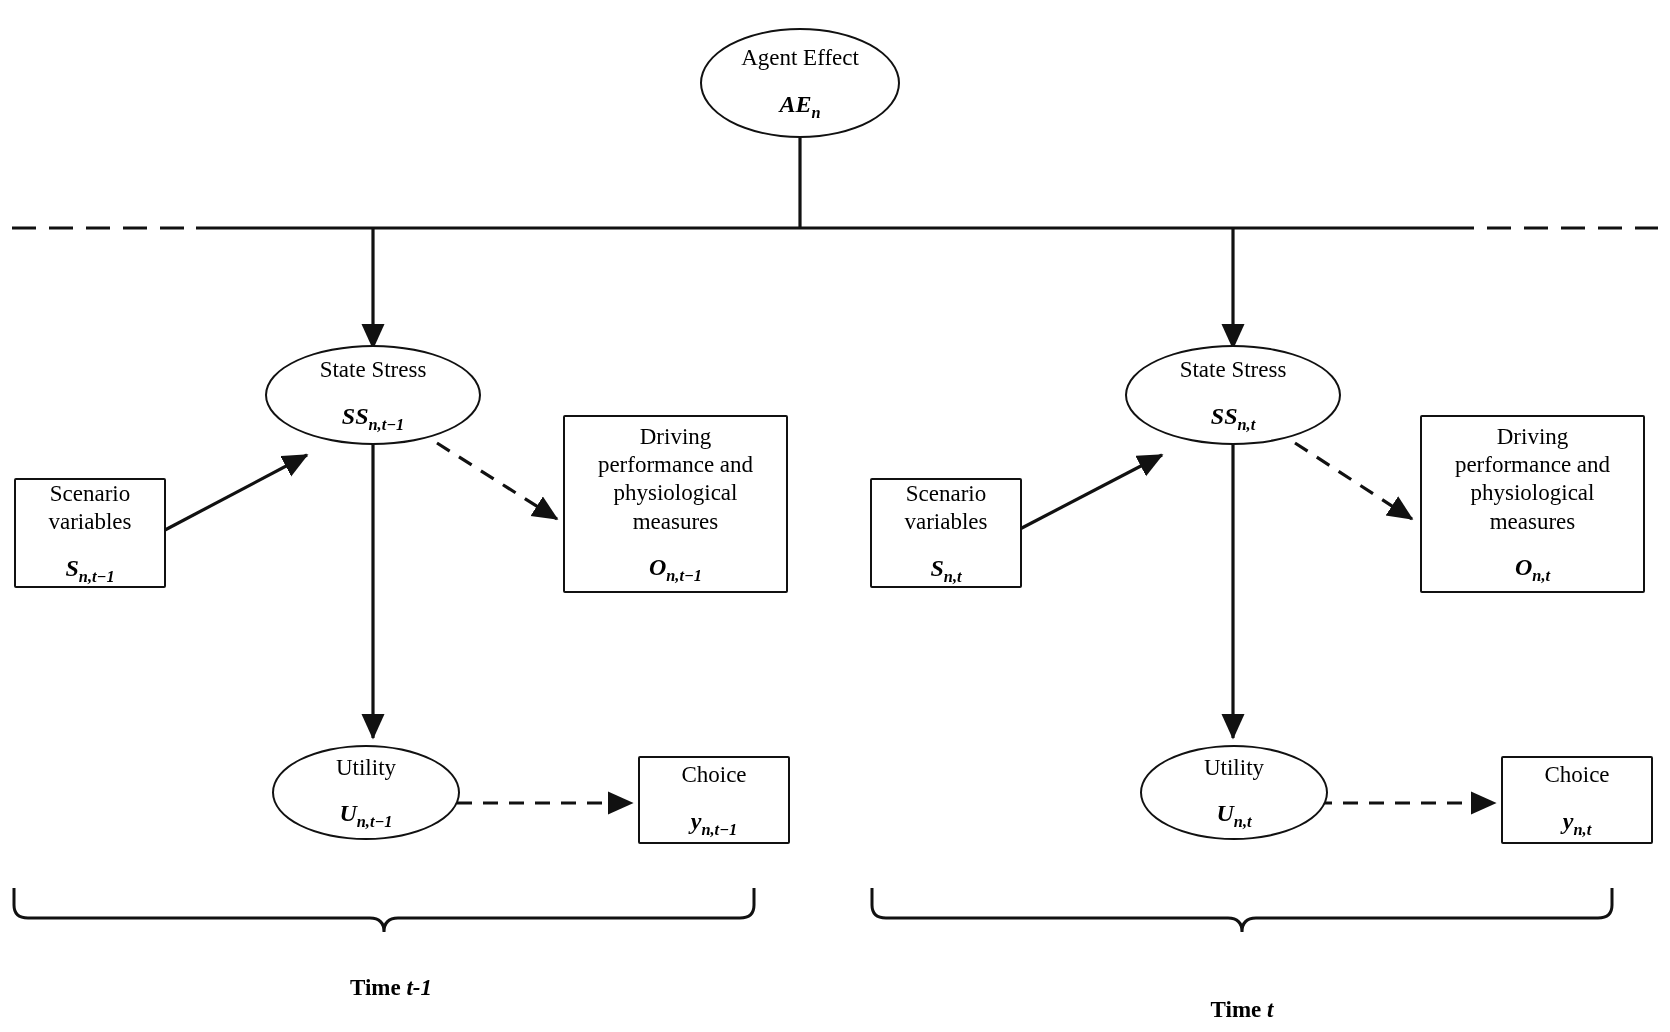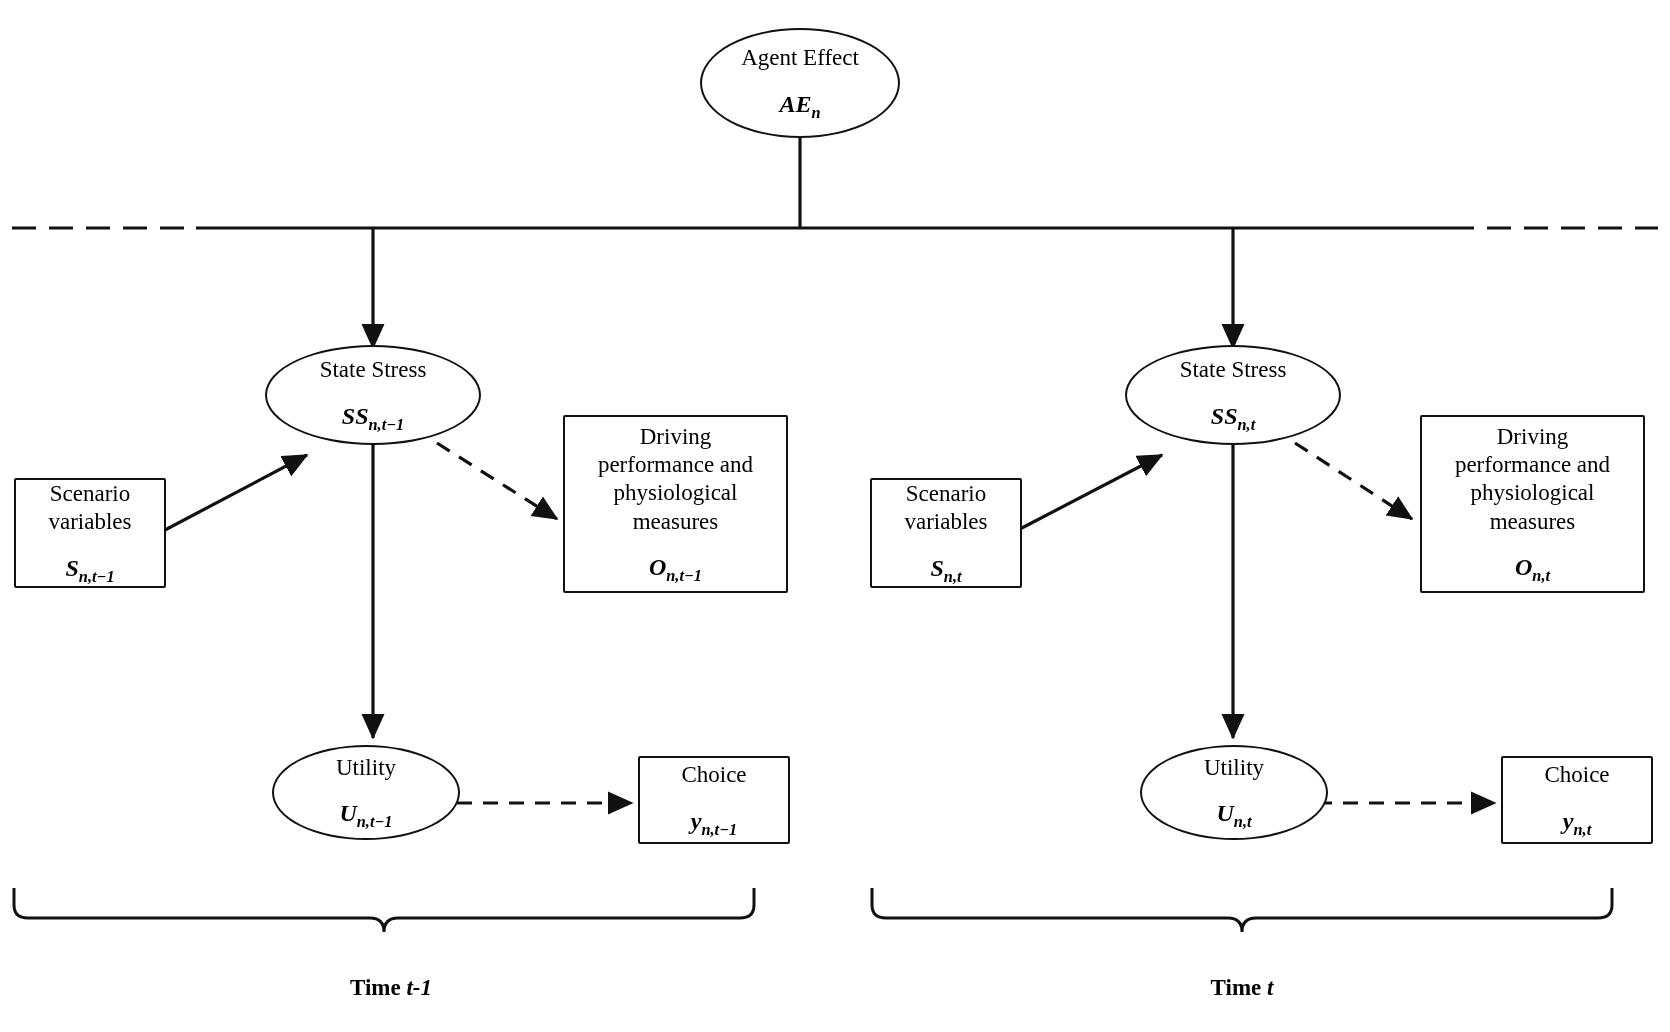--- a/index.html
+++ b/index.html
@@ -196,17 +196,17 @@
     </span>
   </div>
 
   <div class="node rect" style="left:1501px; top:756px; width:152px; height:88px;">
     <span class="lbl">Choice</span>
     <span class="sym">
       <span>y</span><sub>n,t</sub>
     </span>
   </div>
 
-  <div class="timelabel" style="left:1142px; top:975px; width:200px;">
+  <div class="timelabel" style="left:1142px; top:997px; width:200px;">
     <span>Time </span><i>t</i>
   </div>
 
 </div>
 
 </body></html>

